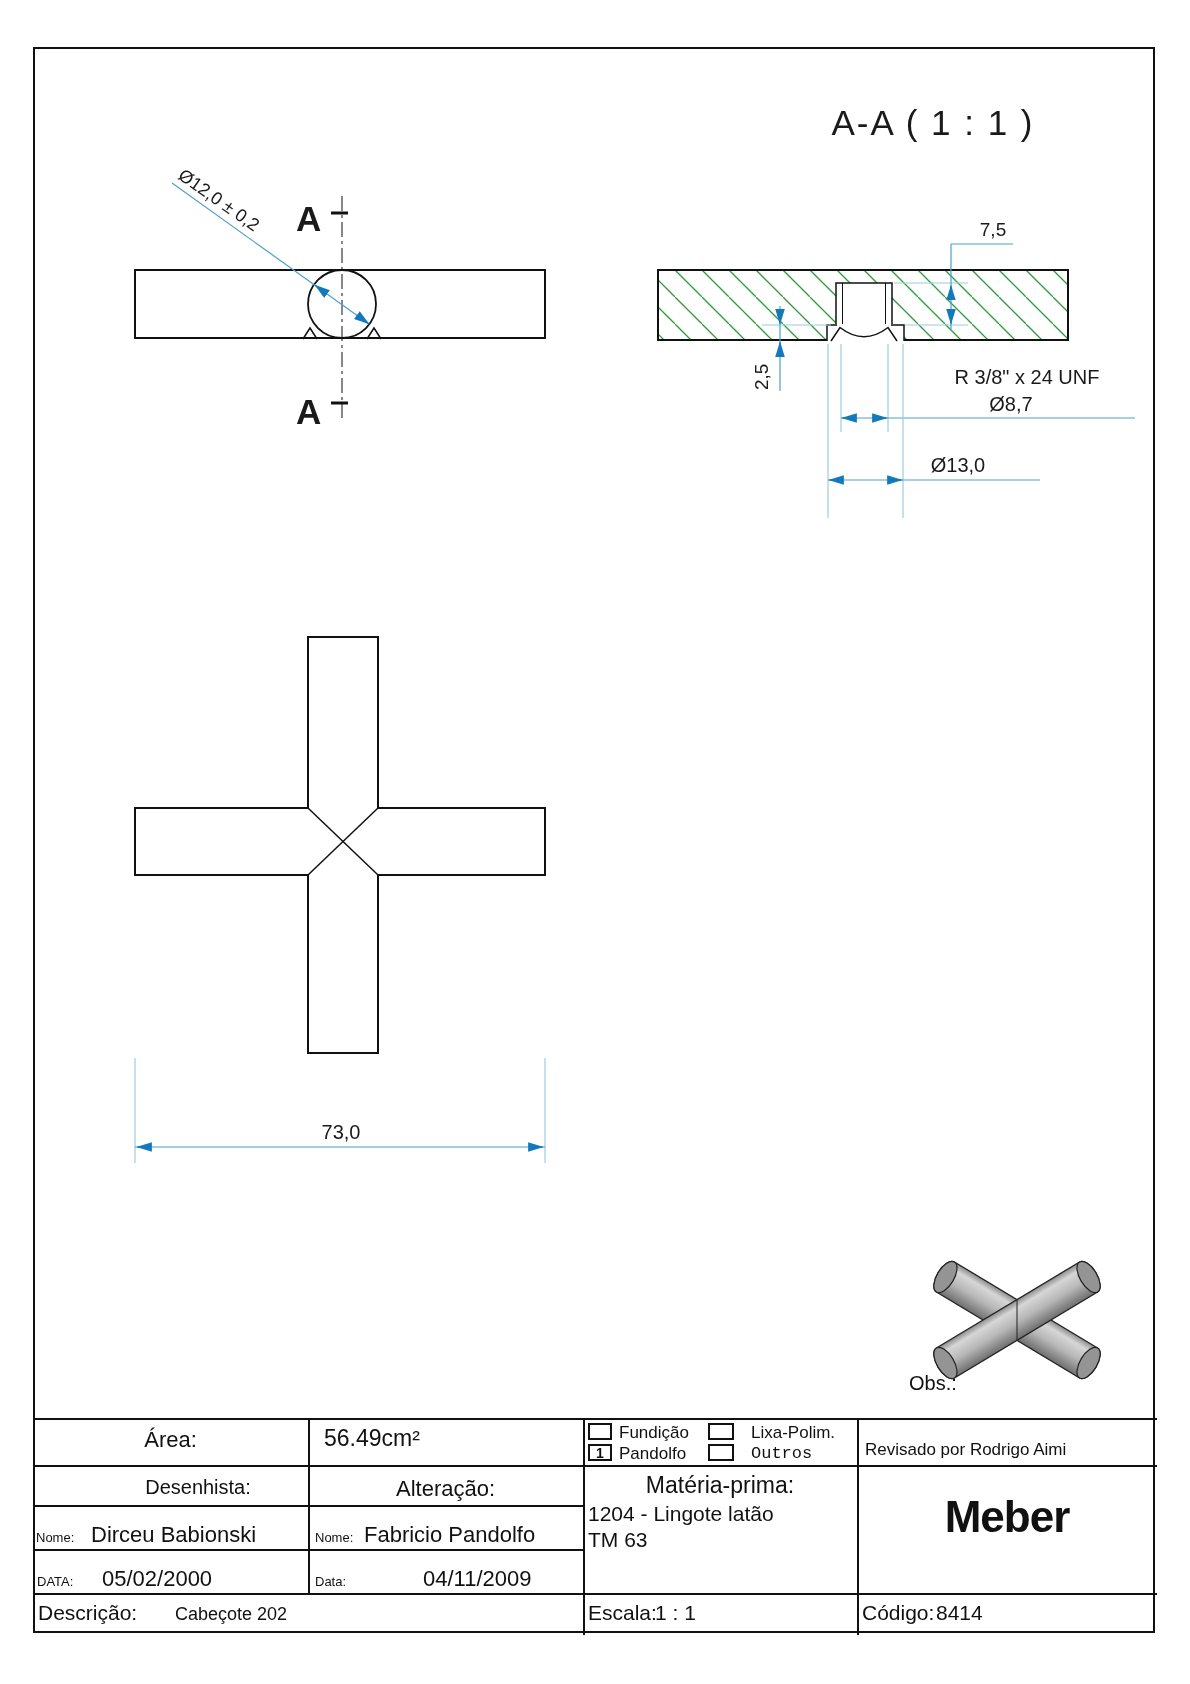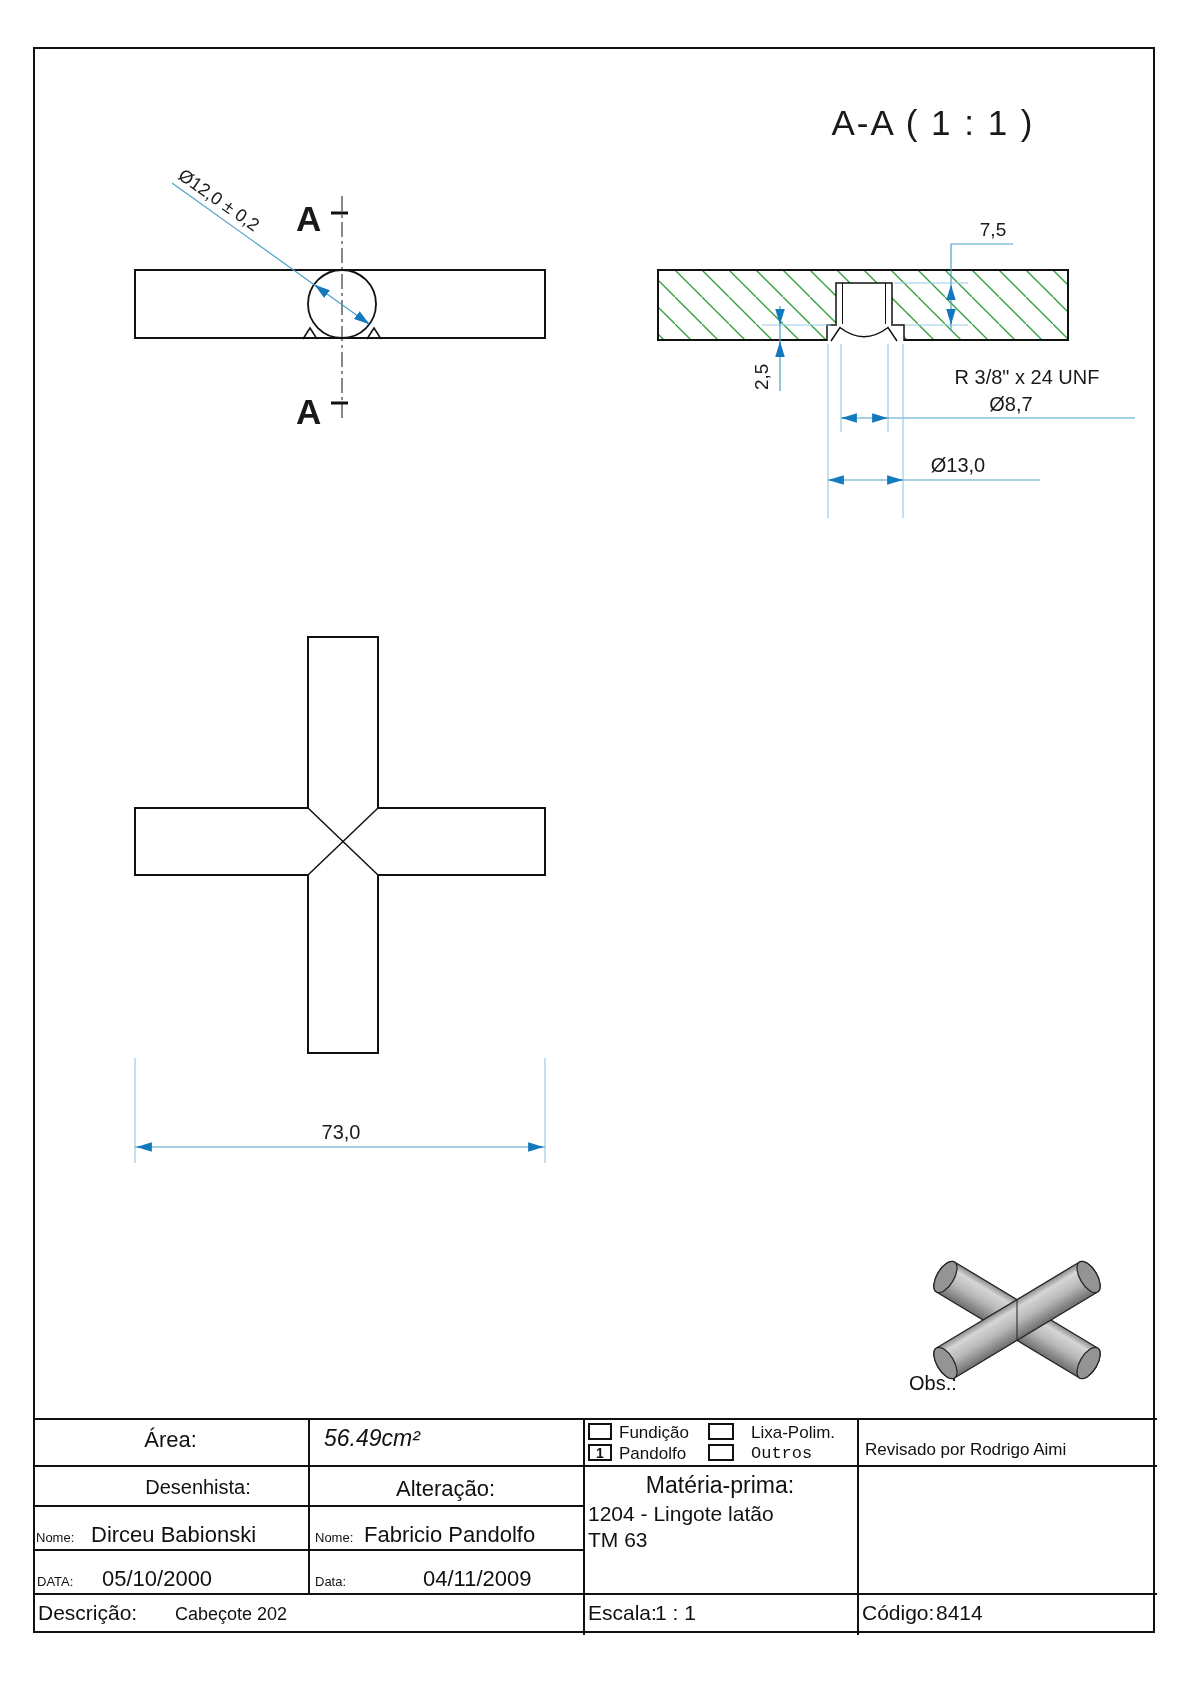--- a/index.html
+++ b/index.html
@@ -139,21 +139,21 @@
   <div class="hline" style="left:33px;top:1418px;width:1124px;"></div>
   <div class="hline" style="left:33px;top:1465px;width:1124px;"></div>
   <div class="hline" style="left:33px;top:1505px;width:550px;"></div>
   <div class="hline" style="left:33px;top:1549px;width:550px;"></div>
   <div class="hline" style="left:33px;top:1593px;width:1124px;"></div>
   <div class="vline" style="left:308px;top:1418px;height:177px;"></div>
   <div class="vline" style="left:583px;top:1418px;height:217px;"></div>
   <div class="vline" style="left:857px;top:1418px;height:217px;"></div>
 
   <div class="tb center" style="left:33px;top:1427px;width:275px;font-size:22px;">Área:</div>
-  <div class="tb" style="left:324px;top:1425px;font-size:23px;font-style:italic;">56.49cm²</div>
+  <div class="tb" style="left:324px;top:1425px;font-size:23px;">56.49cm²</div>
 
   <div class="cbox" style="left:588px;top:1423px;width:24px;height:17px;"></div>
   <div class="tb" style="left:619px;top:1423px;font-size:17px;">Fundição</div>
   <div class="cbox" style="left:708px;top:1423px;width:26px;height:17px;"></div>
   <div class="tb" style="left:751px;top:1423px;font-size:17px;">Lixa-Polim.</div>
   <div class="cbox" style="left:588px;top:1444px;width:24px;height:17px;">1</div>
   <div class="tb" style="left:619px;top:1444px;font-size:17px;">Pandolfo</div>
   <div class="cbox" style="left:708px;top:1444px;width:26px;height:17px;"></div>
   <div class="tb" style="left:751px;top:1444px;font-size:17px;font-family:Liberation Mono, monospace;">Outros</div>
 
@@ -162,27 +162,28 @@
 
   <div class="tb center" style="left:33px;top:1476px;width:330px;font-size:20px;">Desenhista:</div>
   <div class="tb center" style="left:308px;top:1476px;width:275px;font-size:22px;">Alteração:</div>
 
   <div class="tb" style="left:36px;top:1530px;font-size:13px;">Nome:</div>
   <div class="tb" style="left:91px;top:1522px;font-size:22px;">Dirceu Babionski</div>
   <div class="tb" style="left:315px;top:1530px;font-size:13px;">Nome:</div>
   <div class="tb" style="left:364px;top:1522px;font-size:22px;">Fabricio Pandolfo</div>
 
   <div class="tb" style="left:37px;top:1574px;font-size:13px;">DATA:</div>
-  <div class="tb" style="left:102px;top:1566px;font-size:22px;">05/10/2000</div>
+  <div class="tb" style="left:102px;top:1566px;font-size:22px;">05/02/2000</div>
   <div class="tb" style="left:315px;top:1574px;font-size:13px;">Data:</div>
   <div class="tb" style="left:376px;top:1566px;font-size:22px;margin-left:47px;">04/11/2009</div>
 
   <div class="tb center" style="left:583px;top:1472px;width:274px;font-size:23px;">Matéria-prima:</div>
   <div class="tb" style="left:588px;top:1502px;font-size:21px;">1204 - Lingote latão</div>
   <div class="tb" style="left:588px;top:1528px;font-size:21px;">TM 63</div>
+  <div class="tb center logo" style="left:857px;top:1492px;width:300px;font-size:44px;">Meber</div>
 
   <div class="tb" style="left:38px;top:1601px;font-size:21px;">Descrição:</div>
   <div class="tb" style="left:175px;top:1604px;font-size:18px;">Cabeçote 202</div>
   <div class="tb" style="left:588px;top:1601px;font-size:21px;">Escala:</div>
   <div class="tb" style="left:655px;top:1601px;font-size:21px;">1 : 1</div>
   <div class="tb" style="left:862px;top:1601px;font-size:21px;">Código:</div>
   <div class="tb" style="left:936px;top:1601px;font-size:21px;">8414</div>
 
 </div>
 

